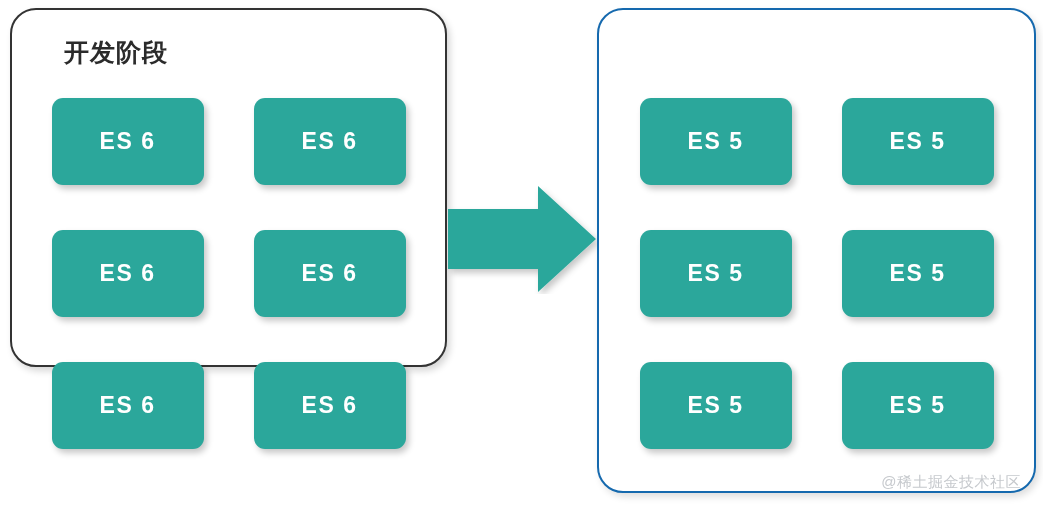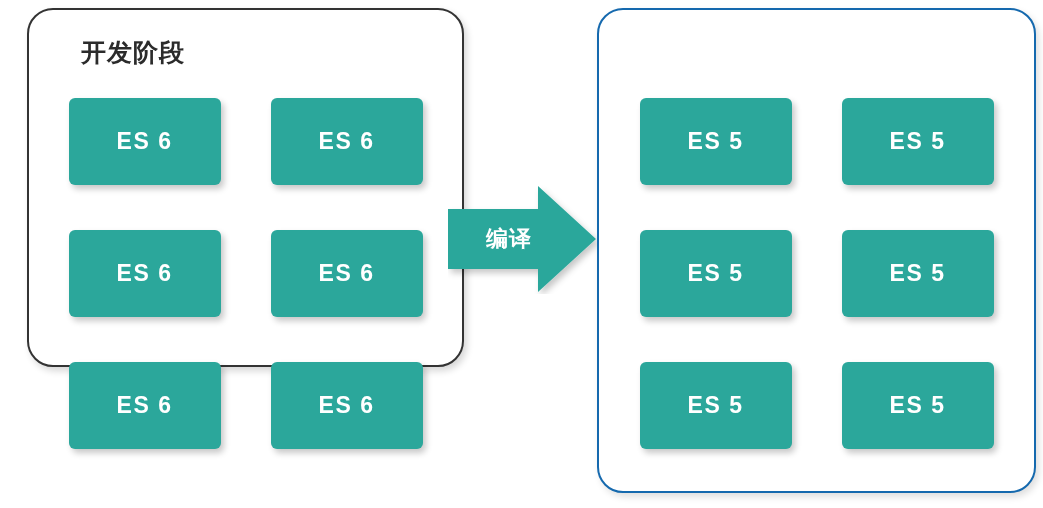--- a/index.html
+++ b/index.html
@@ -25,21 +25,21 @@
   }
 
   
   .panel {
     position: absolute;
     box-sizing: border-box;
     background: #ffffff;
     border-radius: 26px;
   }
   .panel-dev {
-    left: 27px;
+    left: 10px;
     top: 8px;
     width: 437px;
     height: 359px;
     border: 2.4px solid #333333;
     box-shadow: 3px 4px 7px rgba(0,0,0,0.16);
   }
   .panel-prod {
     left: 597px;
     top: 8px;
     width: 439px;
@@ -74,21 +74,21 @@
     display: grid;
     grid-template-columns: repeat(2, 152px);
     grid-template-rows: repeat(3, 87px);
     column-gap: 50px;
     row-gap: 45px;
     justify-content: center;
   }
   .card {
     box-sizing: border-box;
     background: #2BA79B;
-    border-radius: 6px;
+    border-radius: 11px;
     display: flex;
     align-items: center;
     justify-content: center;
     color: #ffffff;
     font-size: 23px;
     font-weight: 700;
     letter-spacing: 1.5px;
     box-shadow: 3px 4px 6px rgba(0,0,0,0.22);
   }
 
@@ -150,29 +150,29 @@
 
   <div id="compile-arrow">
     <svg width="150" height="110" viewBox="0 0 150 110" xmlns="http://www.w3.org/2000/svg">
       <defs>
         <filter id="arrowShadow" x="-20%" y="-20%" width="150%" height="150%">
           <feDropShadow dx="3" dy="4" stdDeviation="3" flood-color="#000000" flood-opacity="0.22"></feDropShadow>
         </filter>
       </defs>
       <polygon points="0,25 90,25 90,2 148,55 90,108 90,85 0,85" fill="#2BA79B" filter="url(#arrowShadow)"></polygon>
     </svg>
-    <div class="arrow-label">编译</div>
   </div>
 
   <div class="panel panel-prod">
 
     <div class="card-grid">
       <div class="card">ES 5</div>
       <div class="card">ES 5</div>
       <div class="card">ES 5</div>
       <div class="card">ES 5</div>
       <div class="card">ES 5</div>
       <div class="card">ES 5</div>
     </div>
   </div>
 
+  <div id="watermark">@稀土掘金技术社区</div>
 
 </div>
 
 </body></html>

